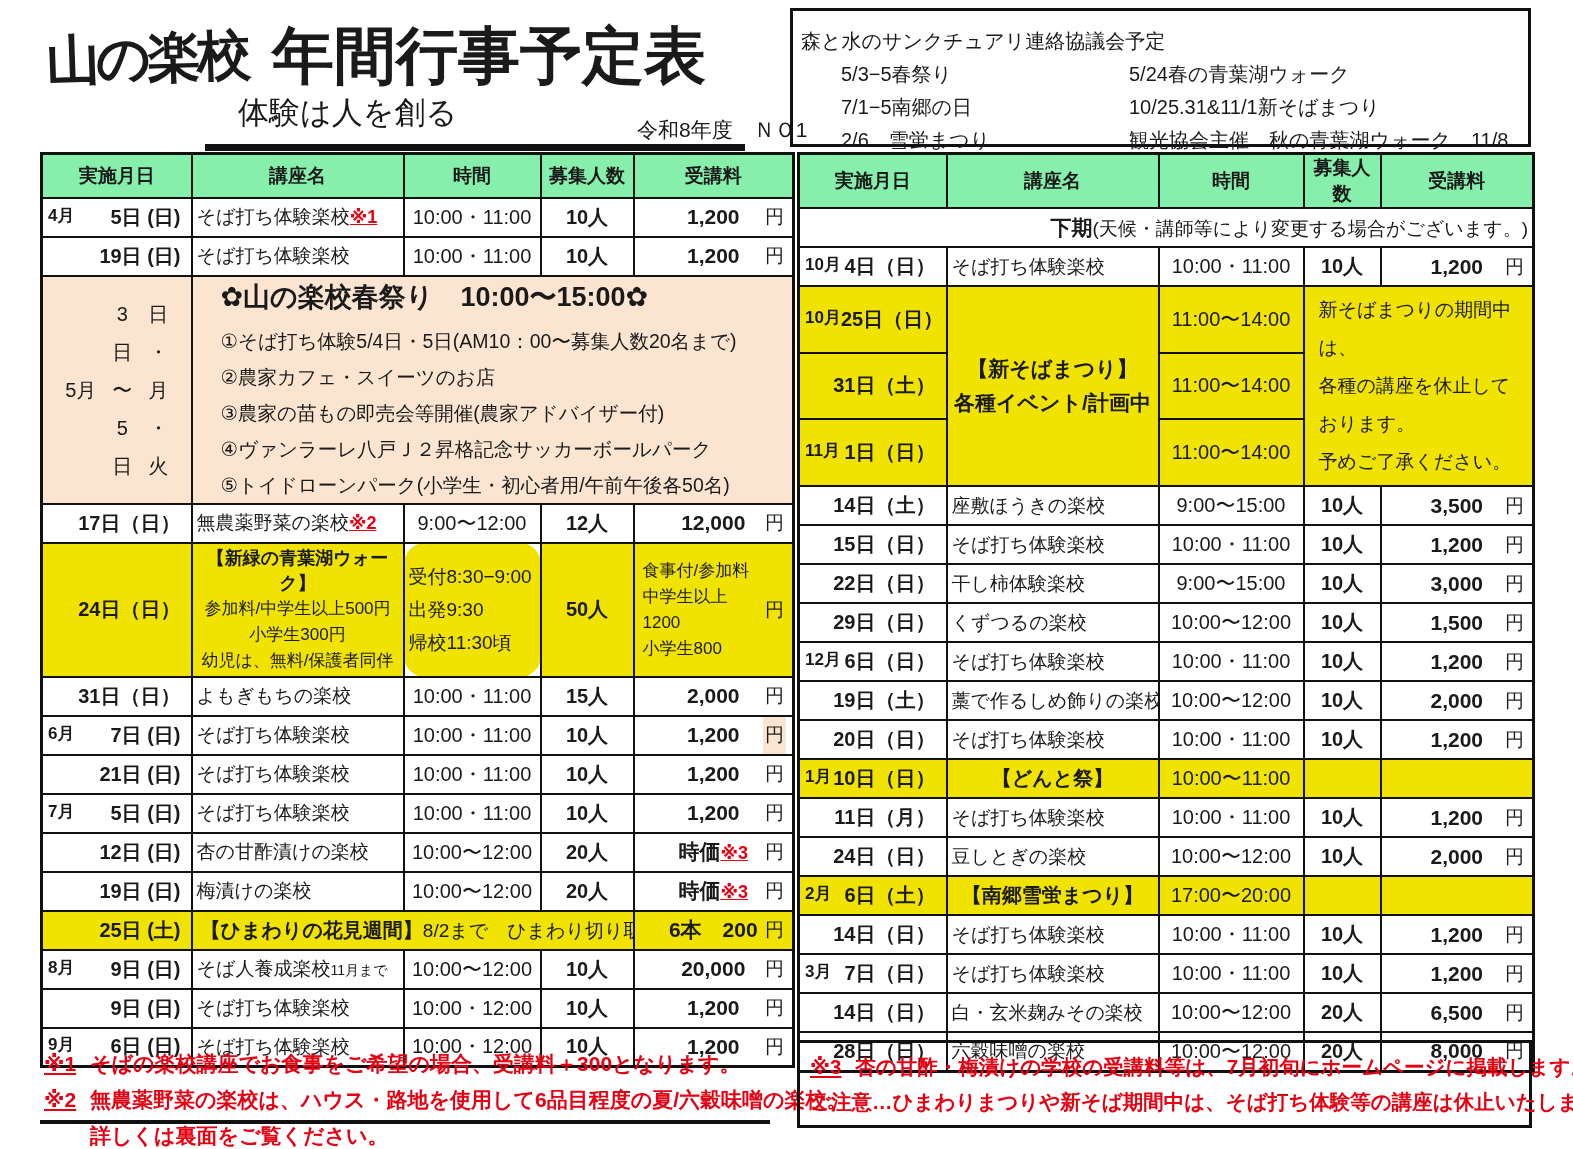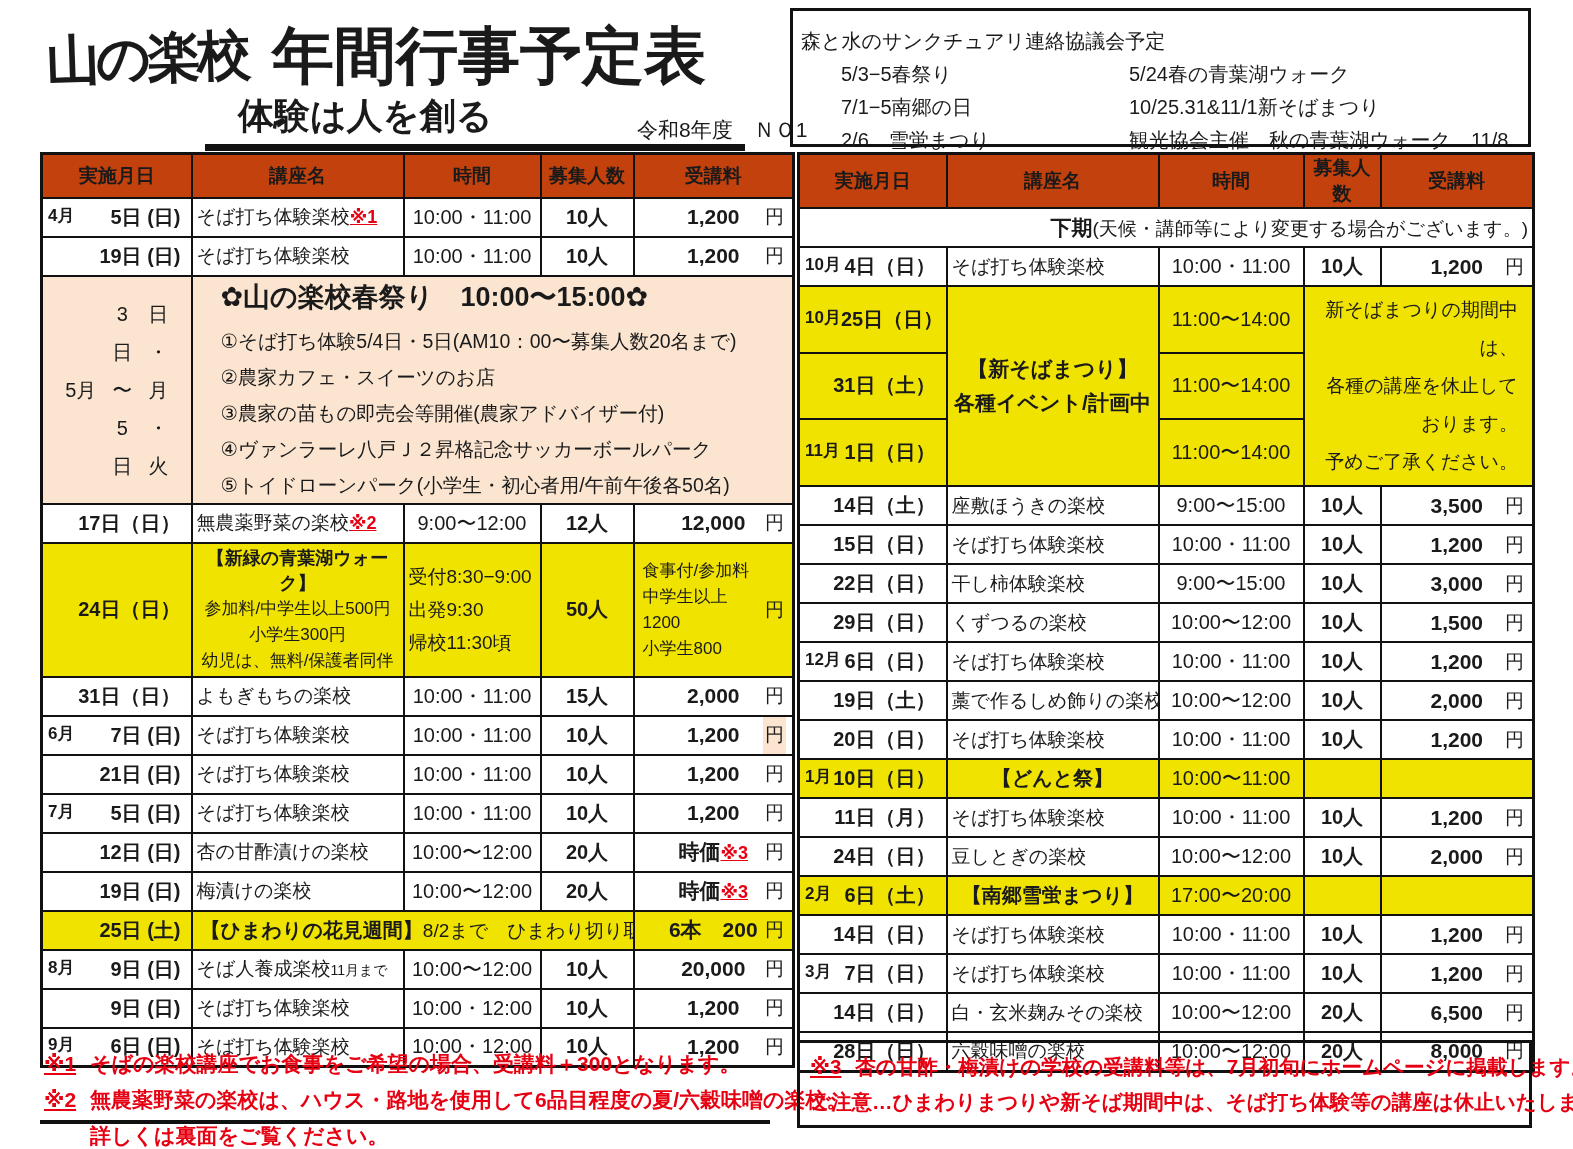--- a/index.html
+++ b/index.html
@@ -4,39 +4,39 @@
 <style>
   html,body{margin:0;padding:0;background:#e8e8e8;}
   .page{position:relative;width:1573px;height:1149px;background:#ffffff;
         font-family:"Liberation Sans","DejaVu Sans",sans-serif;color:#1a1a1a;overflow:hidden;}
 
   
   .logo{position:absolute;left:46px;top:8px;width:220px;height:104px;
         font-family:"DejaVu Serif",serif;font-weight:bold;font-size:54px;line-height:98px;
         letter-spacing:-4px;transform:rotate(-2deg);}
   .main-title{position:absolute;left:272px;top:14px;font-size:62px;font-weight:900;letter-spacing:0px;white-space:nowrap;}
-  .subtitle{position:absolute;left:238px;top:92px;font-size:36px;font-weight:700;white-space:nowrap;text-align:center;}
+  .subtitle{position:absolute;left:238px;top:92px;font-size:31px;font-weight:400;white-space:nowrap;text-align:center;}
   .year-label{position:absolute;left:637px;top:116px;font-size:21px;white-space:nowrap;}
   .title-underline{position:absolute;left:205px;top:144px;width:540px;height:7px;background:#111;}
 
   
   .info-box{position:absolute;left:790px;top:8px;width:741px;height:139px;border:3px solid #111;
             box-sizing:border-box;padding:14px 8px;font-size:20px;}
   .info-heading{height:33px;line-height:33px;}
   .info-row{display:flex;height:33px;line-height:33px;}
   .info-col1{width:288px;margin-left:40px;}
   .info-col2{flex:1;}
 
   
   table{border-collapse:collapse;table-layout:fixed;position:absolute;top:152px;}
   #left-table{left:40px;width:752px;}
   #right-table{left:797px;width:735px;}
   table{border:3px solid #111;}
   td,th{border:2px solid #111;box-sizing:border-box;padding:0 4px;overflow:hidden;}
-  th{font-size:19px;font-weight:bold;height:44px;background:#c2410c;}
+  th{font-size:19px;font-weight:bold;height:44px;background:#86efac;}
   tr{height:39px;}
   td{font-size:19px;background:#fff;}
 
   tr.hl td{background:#F0E300;}
   tr.peach td{background:#FBE5D0;}
 
   td.date{padding:0;}
   .date-wrap{display:flex;align-items:flex-start;height:100%;font-weight:bold;}
   .mon{width:44px;padding-left:5px;font-size:17px;white-space:nowrap;}
   .day{flex:1;text-align:right;padding-right:10px;font-size:20px;white-space:nowrap;}
@@ -58,39 +58,39 @@
   .sp-col{display:flex;flex-direction:column;justify-content:center;text-align:center;line-height:38px;}
   td.spring-body{padding-left:28px;vertical-align:middle;}
   .sp-title{font-size:27px;font-weight:900;margin:2px 0 8px 0;}
   .sp-item{font-size:19.5px;line-height:36px;white-space:nowrap;}
 
   
   tr.walk{height:110px;}
   td.walk-course{text-align:center;padding:2px;}
   .wc-title{font-size:18px;font-weight:bold;line-height:25px;}
   .wc-line{font-size:17px;line-height:26px;}
-  td.walk-time{vertical-align:middle;}
+  td.walk-time{vertical-align:middle;border-radius:21px;}
   .wt-line{font-size:19px;line-height:33px;white-space:nowrap;}
   td.walk-fee{position:relative;text-align:left;padding-left:8px;}
   .wf-line{font-size:17px;line-height:26px;}
 
   
   td.himawari{white-space:nowrap;font-size:19px;padding-left:8px;}
   td.himawari b{font-size:20px;}
 
   
   td.fullnote{text-align:right;}
   td.fullnote b{font-size:21px;}
   td.fullnote span{font-size:19px;}
 
   
   tr.sb{height:60px;}
   td.sb-course{text-align:center;}
   .sbc-line{font-size:21px;font-weight:bold;line-height:34px;white-space:nowrap;}
-  td.sb-note{text-align:right;padding:4px 14px;}
+  td.sb-note{text-align:left;padding:4px 14px;}
   .sbn{font-size:19px;line-height:38px;}
 
   
   td.fest{text-align:center;font-weight:bold;font-size:20px;}
 
   
   .notes-left{position:absolute;left:44px;top:1046px;width:730px;color:#E60012;font-weight:bold;font-size:21px;}
   .note-line{line-height:36px;white-space:nowrap;}
   .note-line .nref{text-decoration:underline;margin-right:14px;}
   .note-line.indent{padding-left:46px;}

